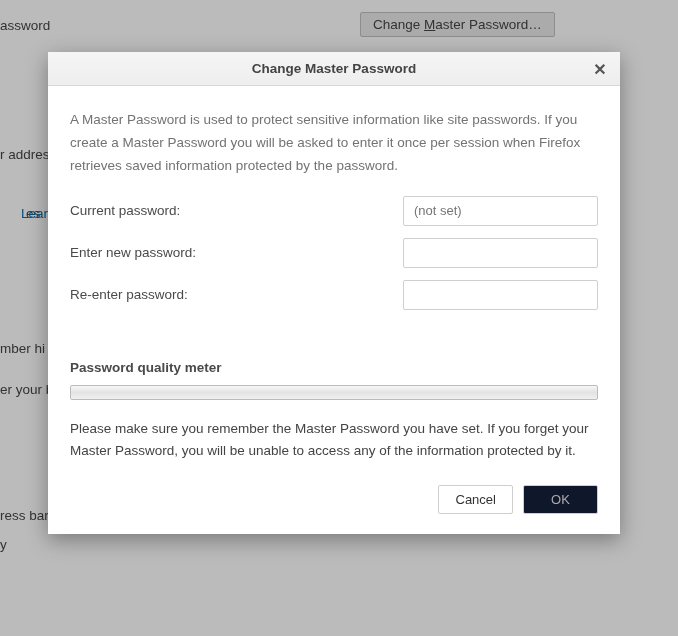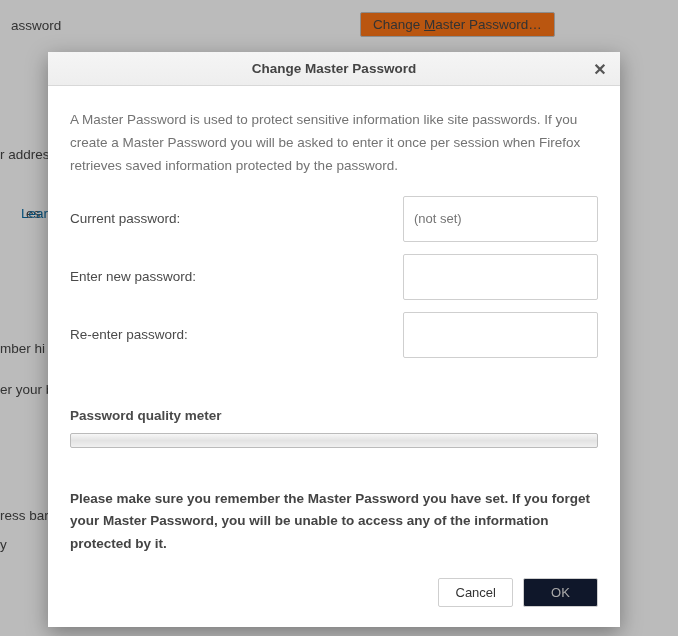--- a/index.html
+++ b/index.html
@@ -12,21 +12,21 @@
     position: relative;
     overflow: hidden;
   }
   .backdrop {
     position: absolute; inset: 0;
     background: #fafafa;
   }
   .bg-item { position: absolute; color: #444; }
   .bg-button {
     border: 1px solid #bcbcbc;
-    background: #f97316;
+    background: #e5e5e5;
     padding: 4px 12px;
     border-radius: 2px;
   }
   .bg-link { color: #0a6aa1; }
   .shade {
     position: absolute; inset: 0;
     background: rgba(0,0,0,0.25);
   }
   .dialog {
     position: absolute;
@@ -59,21 +59,21 @@
   .intro { line-height: 1.72; margin-bottom: 18px; color: #737373; }
   .field-row {
     display: flex;
     align-items: center;
     margin-bottom: 12px;
     gap: 37px;
   }
   .field-label { flex: 1; color: #4a4a4a; }
   .field-input {
     width: 195px;
-    height: 46px;
+    height: 30px;
     border: 1px solid #cfcfcf;
     border-radius: 2px;
     padding: 0 10px;
     font-size: 13px;
     color: #999;
     background: #fff;
   }
   .section-label {
     font-weight: 700;
     margin-top: 50px;
@@ -81,23 +81,23 @@
     color: #4a4a4a;
   }
   .meter {
     width: 100%;
     height: 15px;
     border: 1px solid #bbb;
     border-radius: 2px;
     background: linear-gradient(#f7f7f7, #e3e3e3 50%, #f0f0f0);
   }
   .warning {
-    font-weight: 700;
+    font-weight: 400;
     line-height: 1.68;
-    margin-top: 40px;
+    margin-top: 18px;
     margin-bottom: 22px;
     color: #444;
   }
   .dialog-footer {
     text-align: right;
     padding-bottom: 4px;
   }
   .btn {
     display: inline-block;
     min-width: 75px;
@@ -110,21 +110,21 @@
     margin-left: 6px;
   }
   .btn-cancel { color: #333; cursor: pointer; }
   .btn-ok { color: #aaa; background: #0f172a; }
   .underline-accesskey { text-decoration: underline; }
 </style>
 </head>
 <body>
 
 <div class="backdrop">
-  <span class="bg-item" style="left:0;top:18px;margin-left:11px;">assword</span>
+  <span class="bg-item" style="left:0;top:18px;">assword</span>
   <span class="bg-item bg-button" style="left:360px;top:12px;">
     <span>Change </span><span class="underline-accesskey">M</span><span>aster Password…</span>
   </span>
   <span class="bg-item" style="left:0;top:147px;">r addresses</span>
   <span class="bg-item" style="left:0;top:206px;padding-left:26px;">es</span>
   <span class="bg-item bg-link" style="left:21px;top:206px;">Lear</span>
   <span class="bg-item" style="left:0;top:341px;">mber hi</span>
   <span class="bg-item" style="left:0;top:382px;">er your b</span>
   <span class="bg-item" style="left:0;top:508px;">ress bar</span>
   <span class="bg-item" style="left:0;top:537px;">y</span>

